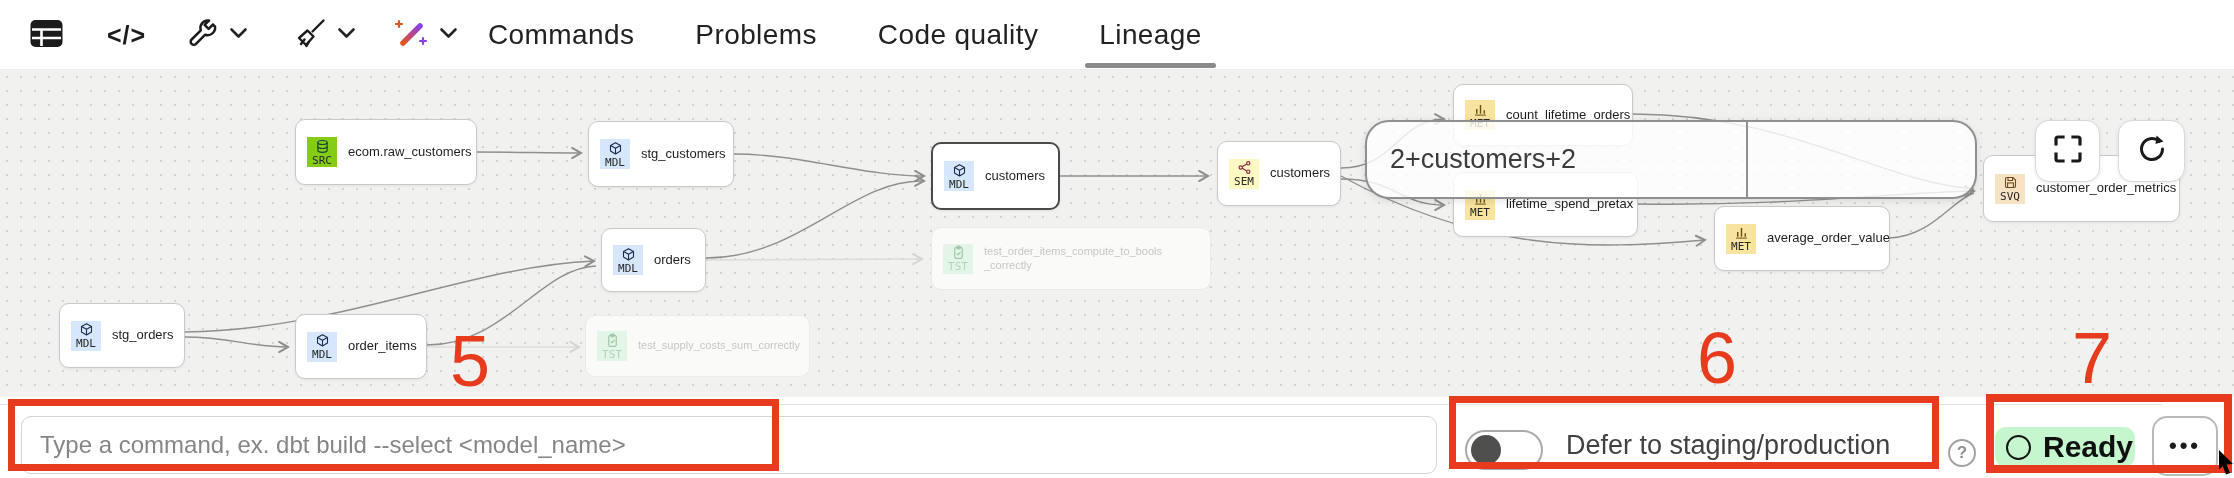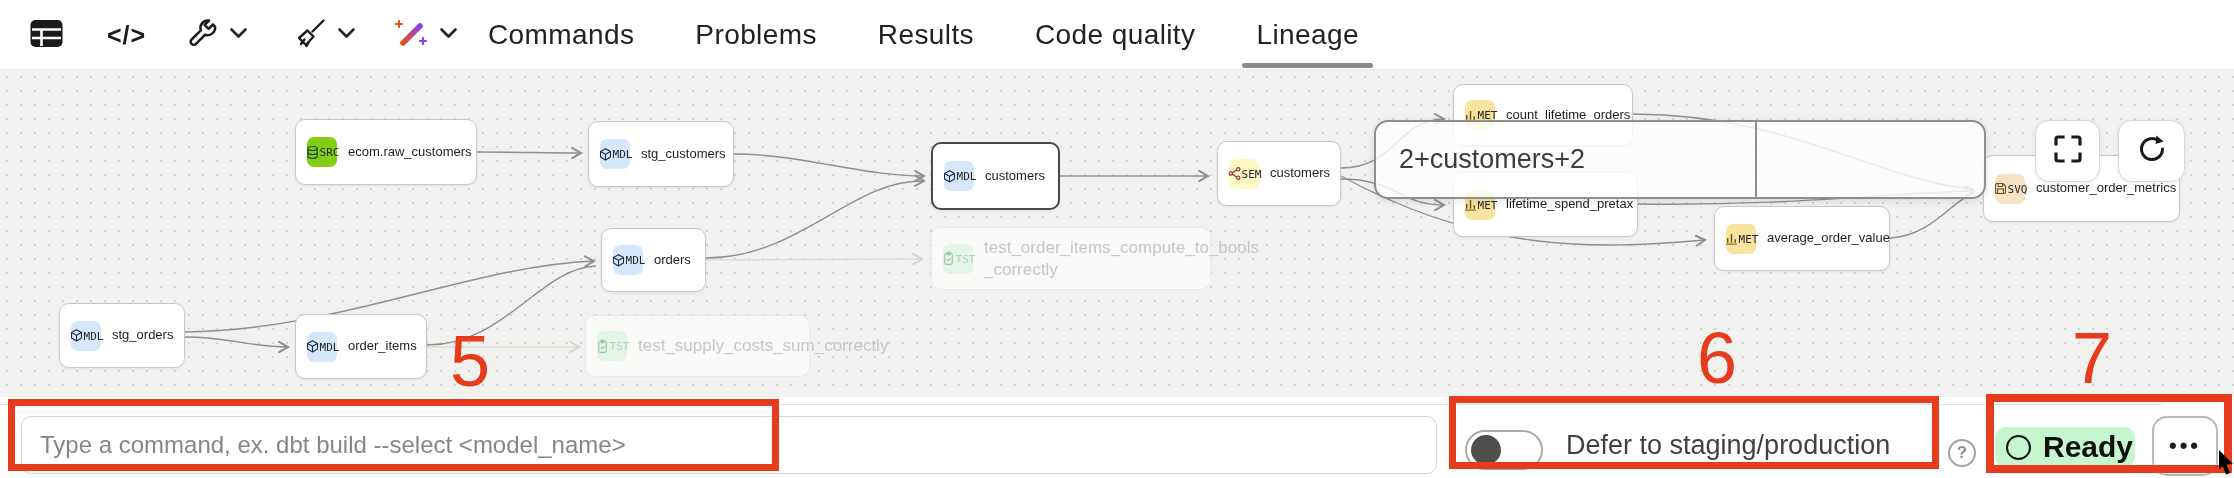--- a/index.html
+++ b/index.html
@@ -24,33 +24,33 @@
   #canvas { position:absolute; left:0; top:70px; width:2234px; height:327px; background:#f1f1ef;
     background-image:radial-gradient(circle, #d2d2d0 1.2px, transparent 1.3px);
     background-size:14px 14px; z-index:1; }
   #edges { position:absolute; left:0; top:0; width:2234px; height:478px; z-index:2; pointer-events:none; }
 
   .node { position:absolute; background:#fff; border:1.4px solid #c9c9c7; border-radius:10px;
     display:flex; align-items:center; padding-left:11px; z-index:3;
     box-shadow:0 1px 3px rgba(0,0,0,.07); cursor:pointer; }
   .node.selected { border:2.4px solid #4a4a4a; }
   .node.faded { background:#fafaf8; border-color:#eaeae8; box-shadow:none; }
-  .badge { width:30px; height:30px; border-radius:7px; display:flex; flex-direction:row;
+  .badge { width:30px; height:30px; border-radius:0; display:flex; flex-direction:column;
     align-items:center; justify-content:center; flex:none; }
   .badge-label { font-family:"DejaVu Sans Mono", monospace; font-size:11px; line-height:11px;
     color:#262626; margin-top:1px; }
   .node.faded .badge-label { color:#b4d2ba; }
   .node-label { margin-left:11px; margin-right:8px; font-size:13px; color:#1e1e1e;
     white-space:pre-line; line-height:1.25; }
-  .node.faded .node-label { color:#c6c6c4; font-size:17px; }
+  .node.faded .node-label { color:#c6c6c4; font-size:11px; }
 
   
   #selector-overlay { position:absolute; left:1365px; top:120px; width:612px; height:79px;
-    background:rgba(255,255,255,.8); border:2.5px solid #8f8f8d; border-radius:14px;
-    display:flex; z-index:4; box-shadow:0 2px 8px rgba(0,0,0,.10);margin-left:9px; }
+    background:rgba(255,255,255,.8); border:2.5px solid #8f8f8d; border-radius:24px;
+    display:flex; z-index:4; box-shadow:0 2px 8px rgba(0,0,0,.10); }
   #selector-text { flex:none; width:381px; display:flex; align-items:center; padding-left:23px;
     font-size:27px; color:#3c3c3c; border-right:2.5px solid #8f8f8d; }
   #update-graph-btn { flex:1; display:flex; align-items:center; justify-content:center;
     font-size:27px; font-weight:700; color:#2c2c2c; cursor:pointer; }
 
   .graph-btn { position:absolute; width:65px; height:62px; background:#fff; border:1.5px solid #d8d8d6;
     border-radius:14px; display:flex; align-items:center; justify-content:center; z-index:5;
     box-shadow:0 1px 4px rgba(0,0,0,.08); cursor:pointer; }
   #fullscreen-btn { left:2035px; top:120px; }
   #refresh-btn { left:2118px; top:120px; width:67px; }
@@ -357,23 +357,20 @@
         </div>
       </div>
     <div id="tabs">
         <div class="tab">
           <span>Commands</span>
         </div>
         <div class="tab">
           <span>Problems</span>
         </div>
         <div class="tab">
-          <span>Results</span>
-        </div>
-        <div class="tab">
           <span>Code quality</span>
         </div>
         <div class="tab">
           <span>Lineage</span>
           <span class="underline"></span>
         </div>
       </div>
   </div>
 
   <div id="bottombar">

